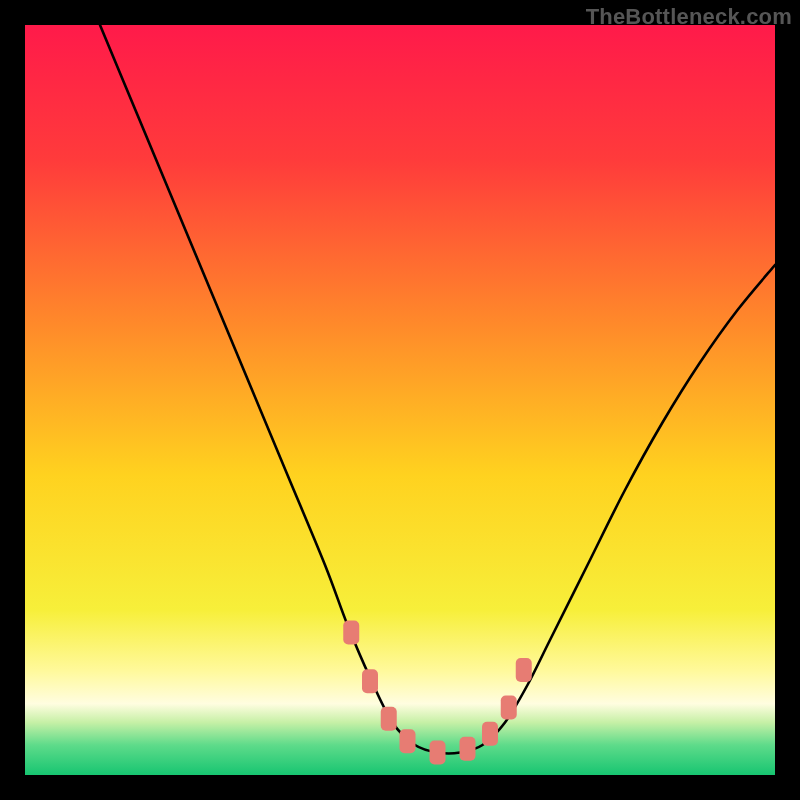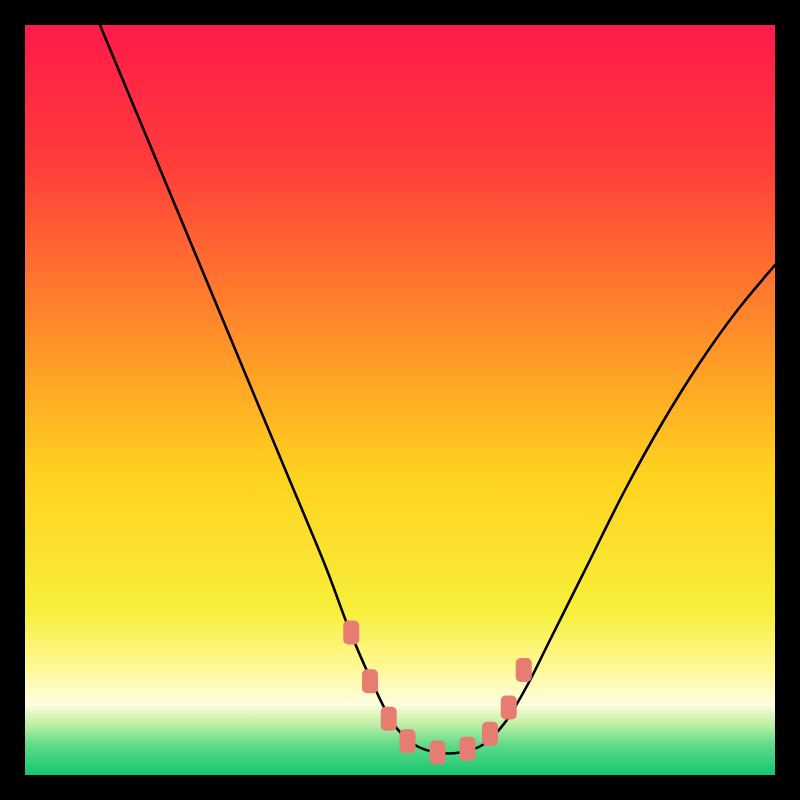--- a/index.html
+++ b/index.html
@@ -66,13 +66,14 @@
           <rect x="355.75" y="681.75" width="16" height="24" rx="5" ry="5" fill="#e77c73"></rect>
           <rect x="374.5" y="704.25" width="16" height="24" rx="5" ry="5" fill="#e77c73"></rect>
           <rect x="404.50000000000006" y="715.5" width="16" height="24" rx="5" ry="5" fill="#e77c73"></rect>
           <rect x="434.5" y="711.75" width="16" height="24" rx="5" ry="5" fill="#e77c73"></rect>
           <rect x="457" y="696.75" width="16" height="24" rx="5" ry="5" fill="#e77c73"></rect>
           <rect x="475.75" y="670.5" width="16" height="24" rx="5" ry="5" fill="#e77c73"></rect>
           <rect x="490.75" y="633" width="16" height="24" rx="5" ry="5" fill="#e77c73"></rect>
         </g>
     </svg>
   </div>
+  <div class="watermark">TheBottleneck.com</div>
 </div>
 
 </body></html>

